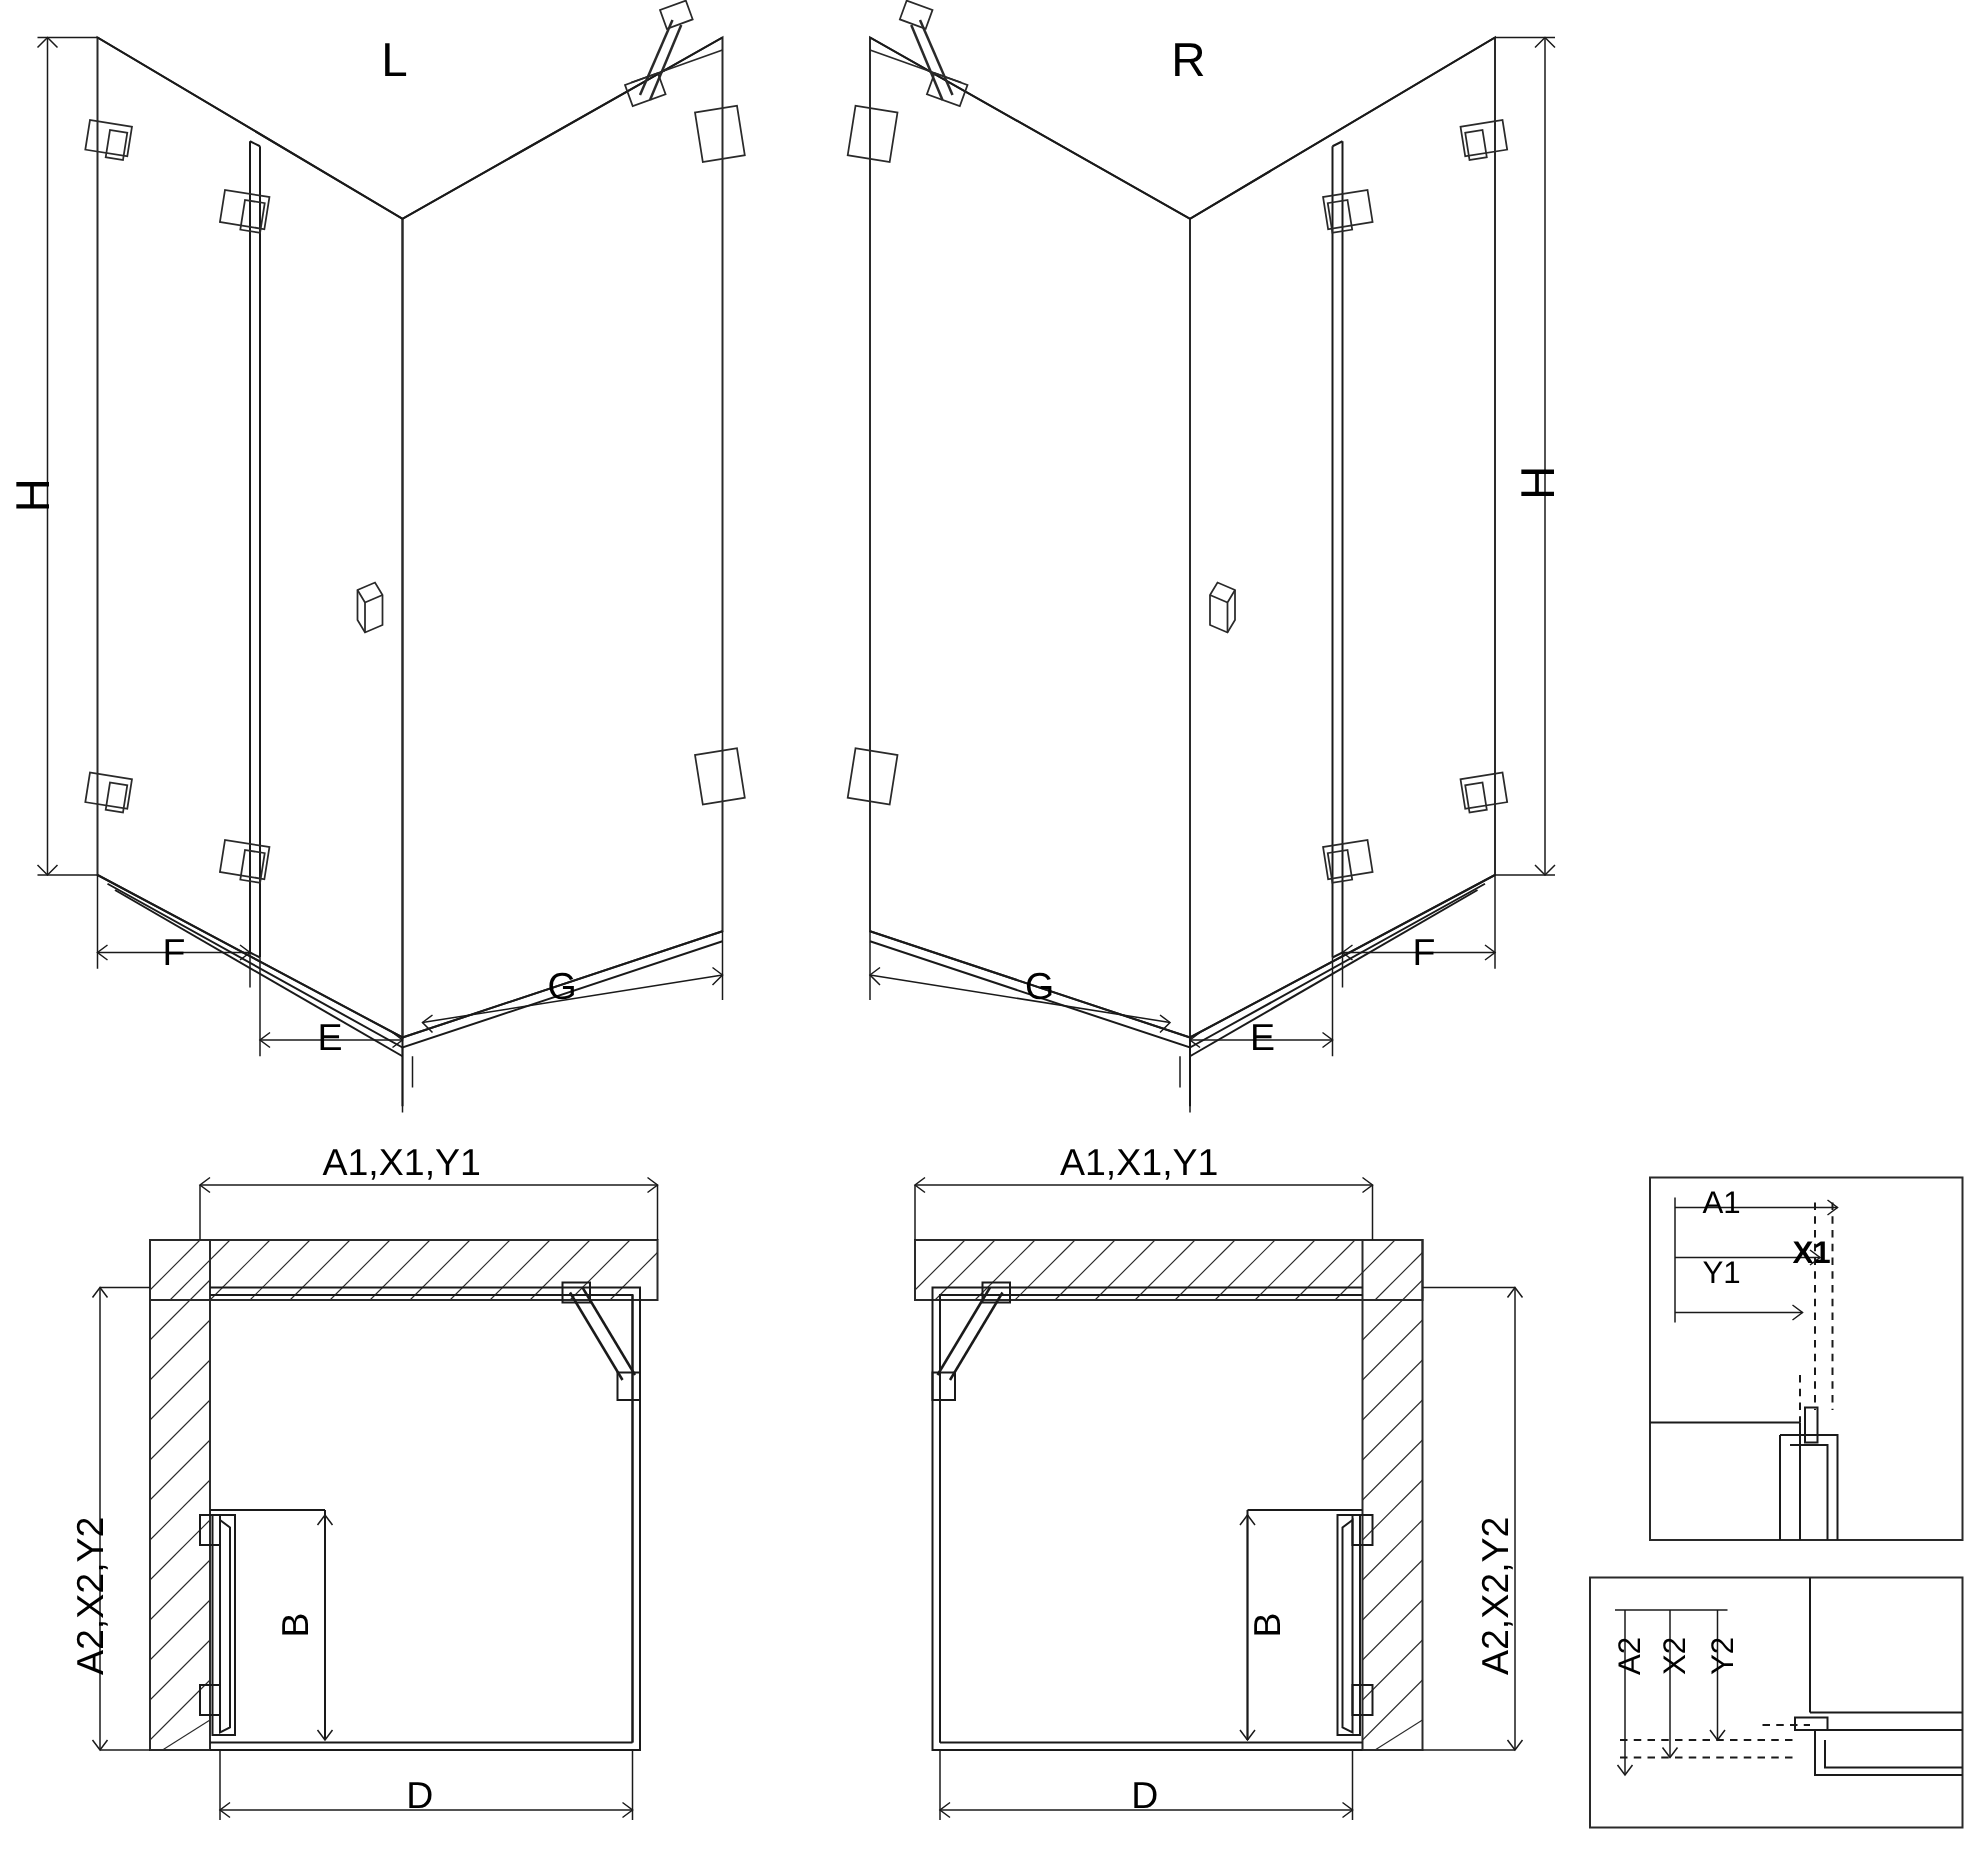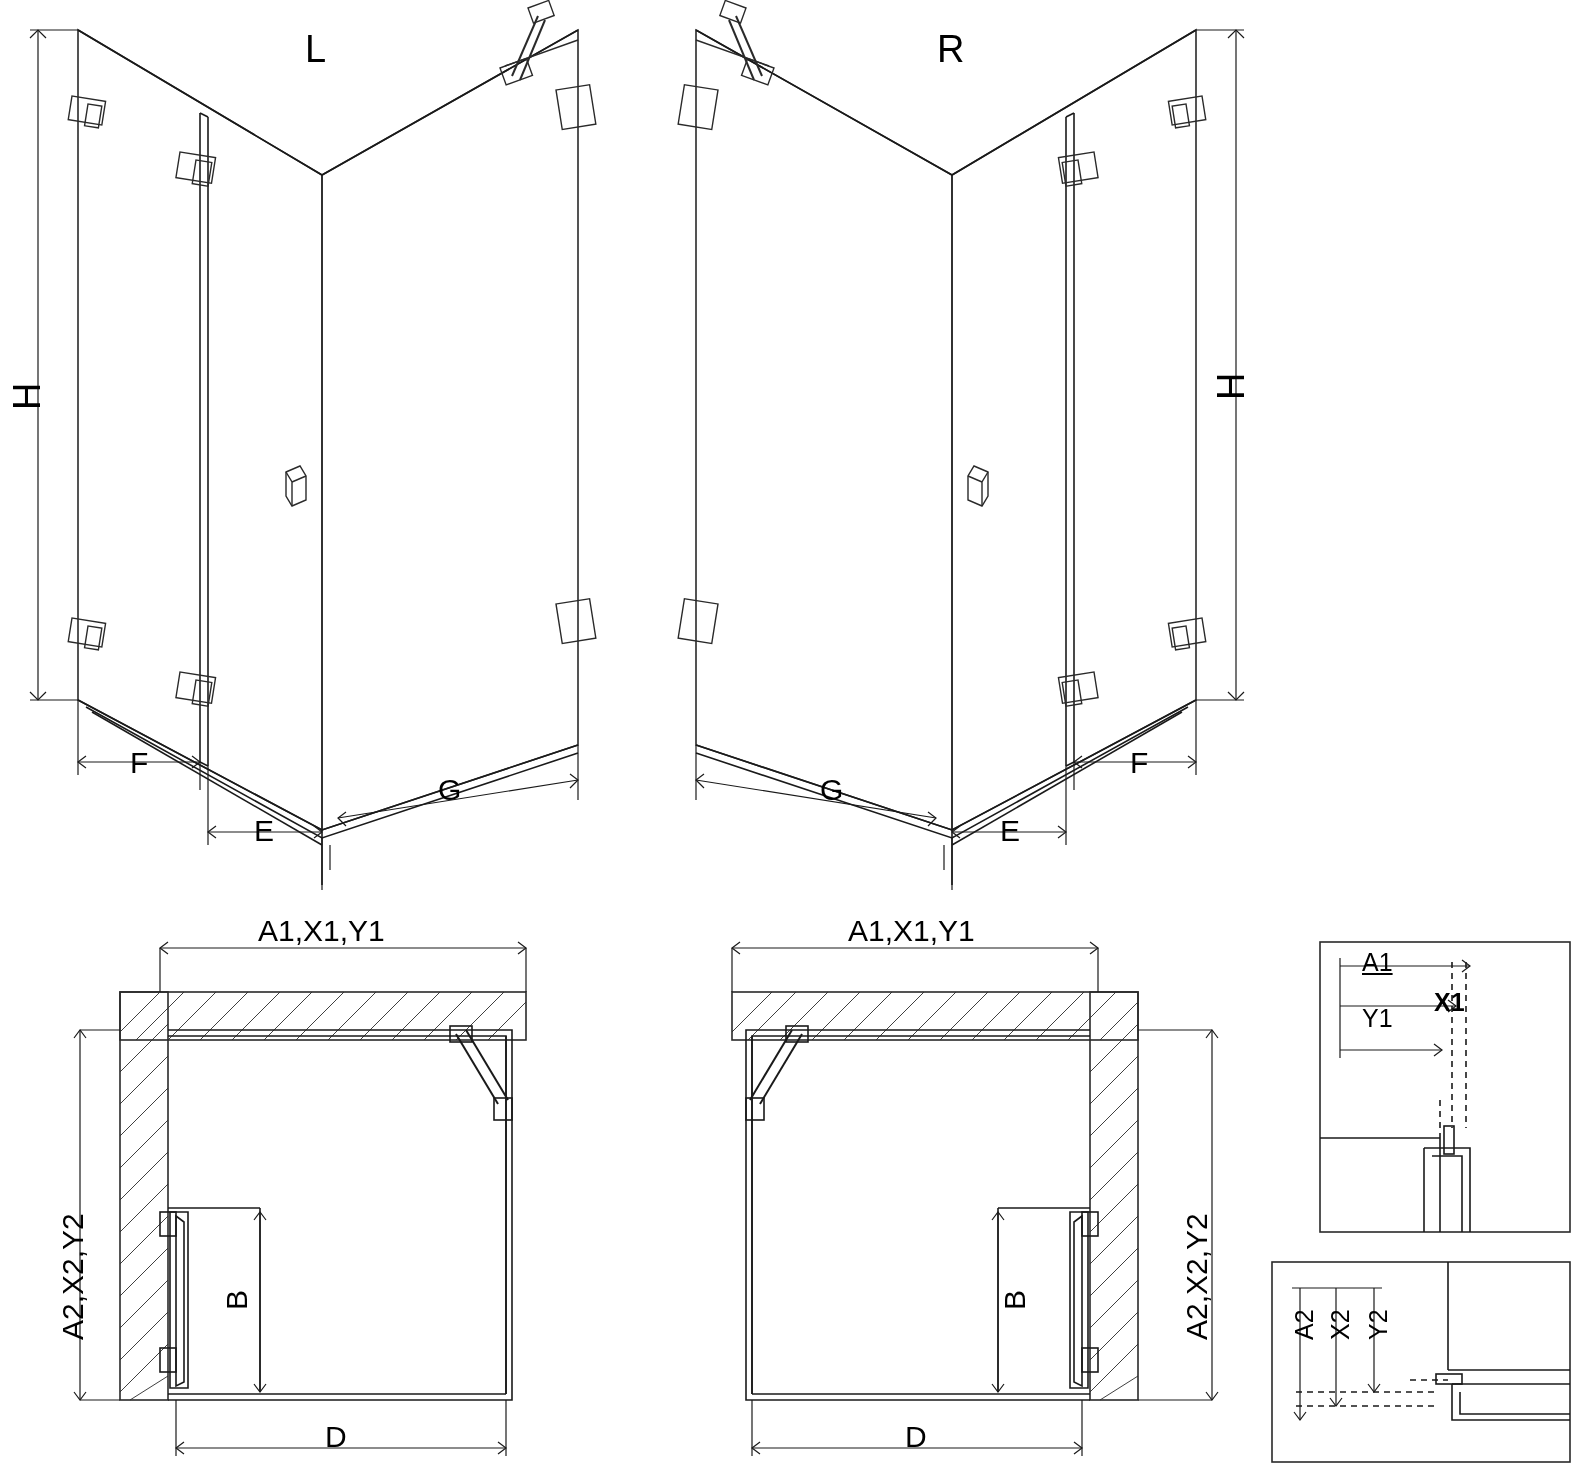--- a/index.html
+++ b/index.html
@@ -387,21 +387,21 @@
   <div class="lbl lbl-med" style="left:258px; top:916px;">A1,X1,Y1</div>
   <div class="lbl lbl-med rot90" style="left:58px; top:1340px;">A2,X2,Y2</div>
   <div class="lbl lbl-med rot90" style="left:222px; top:1310px;">B</div>
   <div class="lbl lbl-med" style="left:325px; top:1422px;">D</div>
 
   <div class="lbl lbl-med" style="left:848px; top:916px;">A1,X1,Y1</div>
   <div class="lbl lbl-med rot90" style="left:1182px; top:1340px;">A2,X2,Y2</div>
   <div class="lbl lbl-med rot90" style="left:1000px; top:1310px;">B</div>
   <div class="lbl lbl-med" style="left:905px; top:1422px;">D</div>
 
-  <div class="lbl lbl-sm" style="left:1362px; top:950px;text-decoration:underline;">A1</div>
+  <div class="lbl lbl-sm" style="left:1362px; top:950px;">A1</div>
   <div class="lbl lbl-sm" style="left:1434px; top:990px;font-weight:bold;">X1</div>
   <div class="lbl lbl-sm" style="left:1362px; top:1006px;">Y1</div>
 
   <div class="lbl lbl-sm rot90" style="left:1292px; top:1340px;">A2</div>
   <div class="lbl lbl-sm rot90" style="left:1328px; top:1340px;">X2</div>
   <div class="lbl lbl-sm rot90" style="left:1366px; top:1340px;">Y2</div>
 
 </div>
 
 </body></html>

